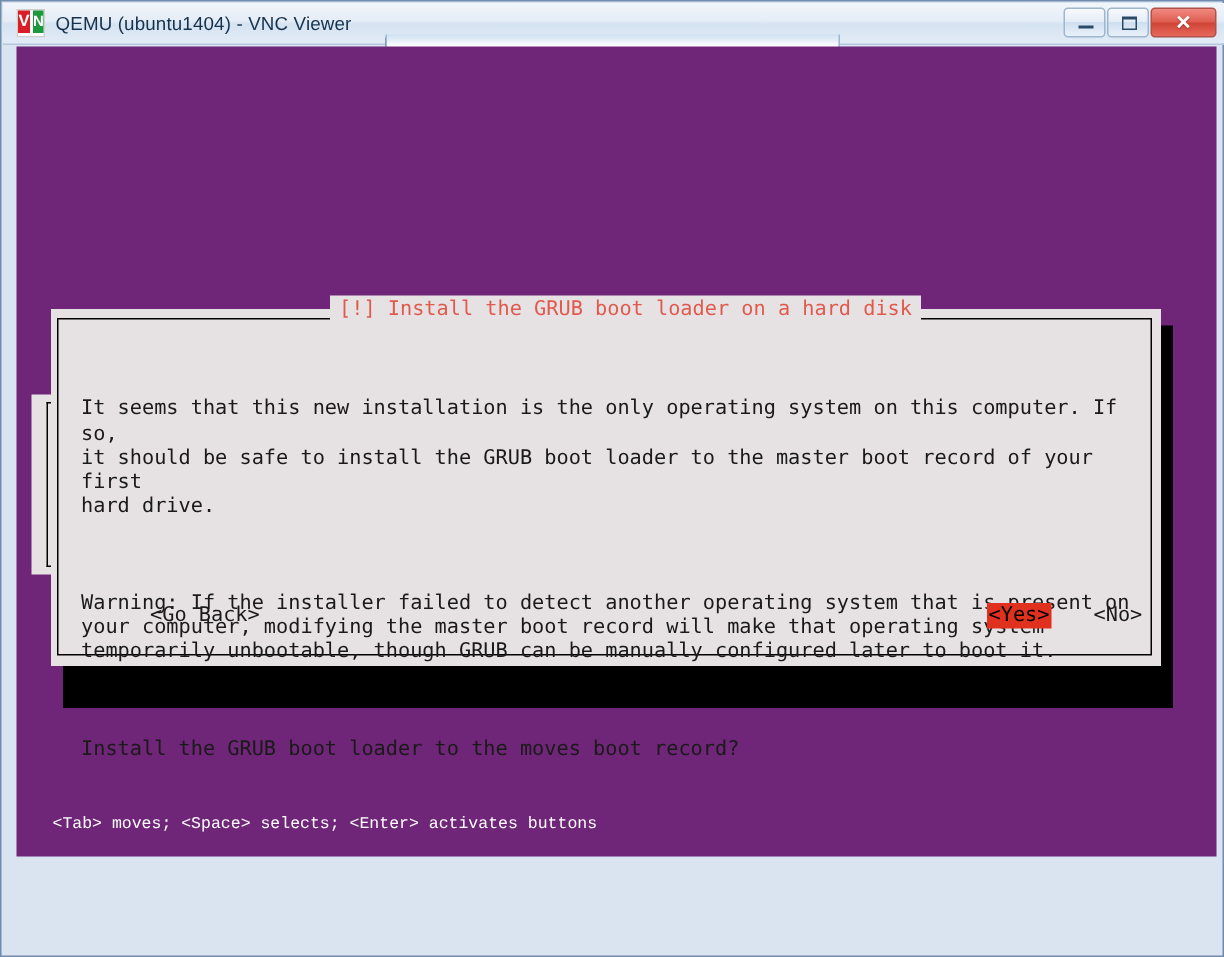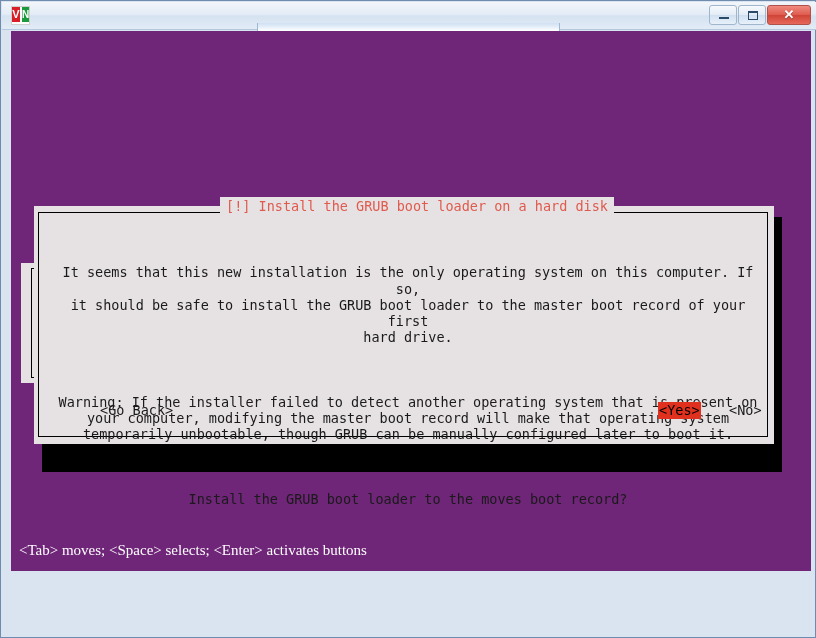--- a/index.html
+++ b/index.html
@@ -219,21 +219,20 @@
     right: 12px;
     font-family: "DejaVu Sans Mono", monospace;
     font-size: 13.5px;
     line-height: 16.2px;
     color: #1a1a1a;
     white-space: pre-wrap;
   }
   .para {
     margin: 0 0 16px 0;
     white-space: pre-wrap;
-    text-align: center;
   }
   .para:last-of-type { margin-bottom: 0; }
 
   .button-row {
     position: absolute;
     left: 0;
     right: 0;
     top: 196px;
     height: 18px;
     font-family: "DejaVu Sans Mono", monospace;
@@ -256,24 +255,24 @@
   .btn-no { left: 695px; text-align: right; }
 
   
   .statusbar {
     position: absolute;
     left: 0;
     bottom: 12px;
     width: 100%;
     height: 18px;
     line-height: 18px;
-    padding-left: 8px;
-    box-sizing: border-box;
-    font-family: Liberation Serif, serif;
-    font-size: 15px;
+    padding-left: 24px;
+    box-sizing: border-box;
+    font-family: Liberation Mono, monospace;
+    font-size: 11px;
     color: #ffffff;
     white-space: nowrap;
   }
   .bottom-black {
     position: absolute;
     left: 0;
     bottom: 0;
     width: 100%;
     height: 0px;
     background: #000000;
@@ -282,20 +281,21 @@
 </head>
 <body>
 
 <div class="vnc-window">
 
   <div class="titlebar">
     <div class="vnc-logo">
       <span class="v">V</span>
       <span class="n">N</span>
     </div>
+    <span class="title-text">QEMU (ubuntu1404) - VNC Viewer</span>
 
     <div class="wincontrols">
       <div class="wbtn">
         <span class="glyph-min"></span>
       </div>
       <div class="wbtn">
         <span class="glyph-max"></span>
       </div>
       <div class="wbtn close">
         <span class="glyph-close">✕</span>

